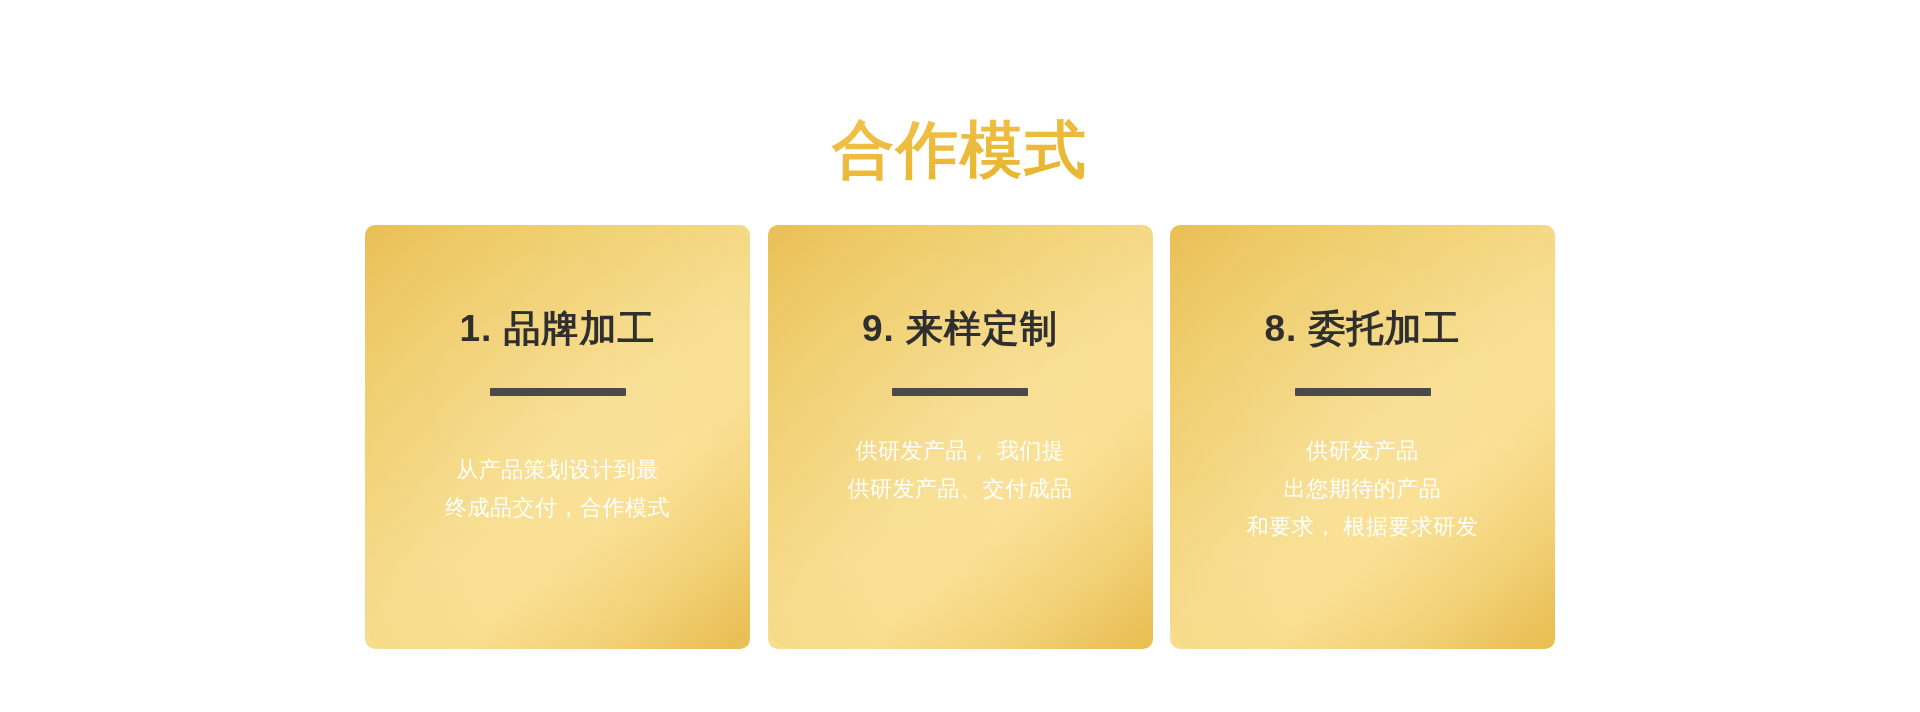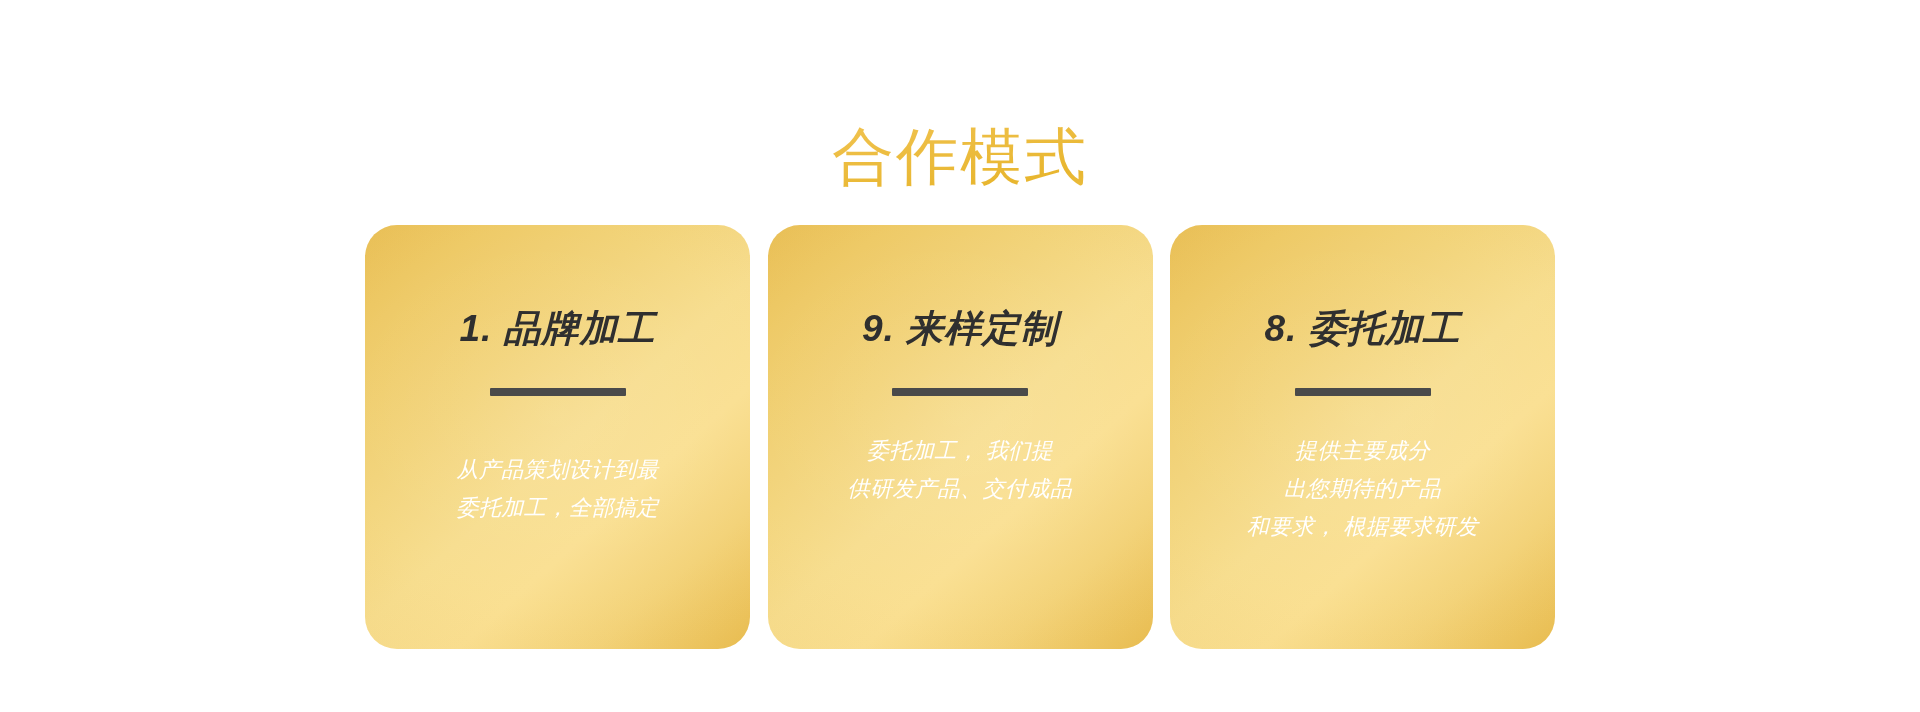--- a/index.html
+++ b/index.html
@@ -20,26 +20,26 @@
     position: relative;
     width: 1920px;
     height: 712px;
     background: #ffffff;
   }
 
   
   .section-title {
     position: absolute;
     left: 0;
-    top: 76px;
+    top: 69px;
     width: 1920px;
     text-align: center;
     font-size: 62px;
     line-height: 78px;
-    font-weight: 400;
+    font-weight: 700;
     letter-spacing: 2px;
     background: linear-gradient(170deg,
                 #f6e0a0 0%,
                 #f4d27c 16%,
                 #f0c24e 38%,
                 #e8b62f 58%,
                 #f3d06a 78%,
                 #dba31e 100%);
     -webkit-background-clip: text;
     background-clip: text;
@@ -57,36 +57,35 @@
     height: 424px;
     display: flex;
     justify-content: space-between;
     align-items: stretch;
   }
 
   .card {
     position: relative;
     width: 385px;
     height: 424px;
-    border-radius: 32px;
+    border-radius: 10px;
     box-sizing: border-box;
     padding: 0 22px;
     background: linear-gradient(138deg,
                 #e9bf55 0%,
                 #eec964 14%,
                 #f2d378 34%,
                 #f7dd8d 52%,
                 #fadf90 66%,
                 #f3d277 82%,
                 #e9bd50 100%);
     overflow: hidden;
     display: flex;
     flex-direction: column;
     align-items: center;
-    font-style: italic;
   }
 
   .card::after {
     content: "";
     position: absolute;
     inset: 0;
     border-radius: 26px;
     pointer-events: none;
     background: radial-gradient(130% 100% at 50% 45%,
                 rgba(255,255,255,0.10) 0%,
@@ -150,42 +149,42 @@
   <h1 class="section-title">合作模式</h1>
 
   <div class="cards">
 
     <div class="card card-1">
       <div class="card-inner">
         <div class="card-title">1. 品牌加工</div>
         <div class="card-divider"></div>
         <div class="card-desc">
           <span class="line">从产品策划设计到最</span>
-          <span class="line">委托加工，全部搞定</span>
+          <span class="line">终成品交付，合作模式</span>
         </div>
       </div>
     </div>
 
     <div class="card card-2">
       <div class="card-inner">
         <div class="card-title">9. 来样定制</div>
         <div class="card-divider"></div>
         <div class="card-desc">
-          <span class="line">委托加工， 我们提</span>
+          <span class="line">供研发产品， 我们提</span>
           <span class="line">供研发产品、交付成品</span>
         </div>
       </div>
     </div>
 
     <div class="card card-3">
       <div class="card-inner">
         <div class="card-title">8. 委托加工</div>
         <div class="card-divider"></div>
         <div class="card-desc">
-          <span class="line">提供主要成分</span>
+          <span class="line">供研发产品</span>
           <span class="line">出您期待的产品</span>
           <span class="line">和要求， 根据要求研发</span>
         </div>
       </div>
     </div>
 
   </div>
 </div>
 
 </body></html>

